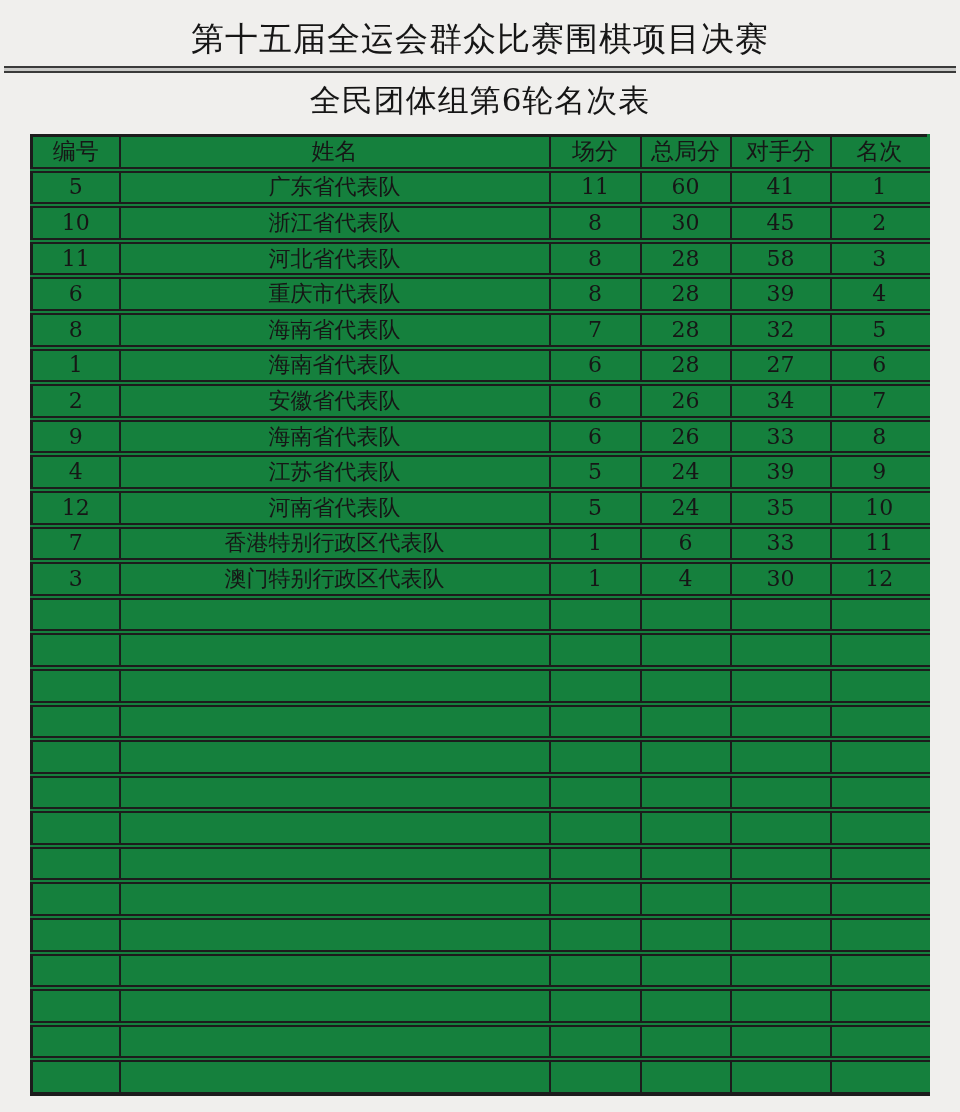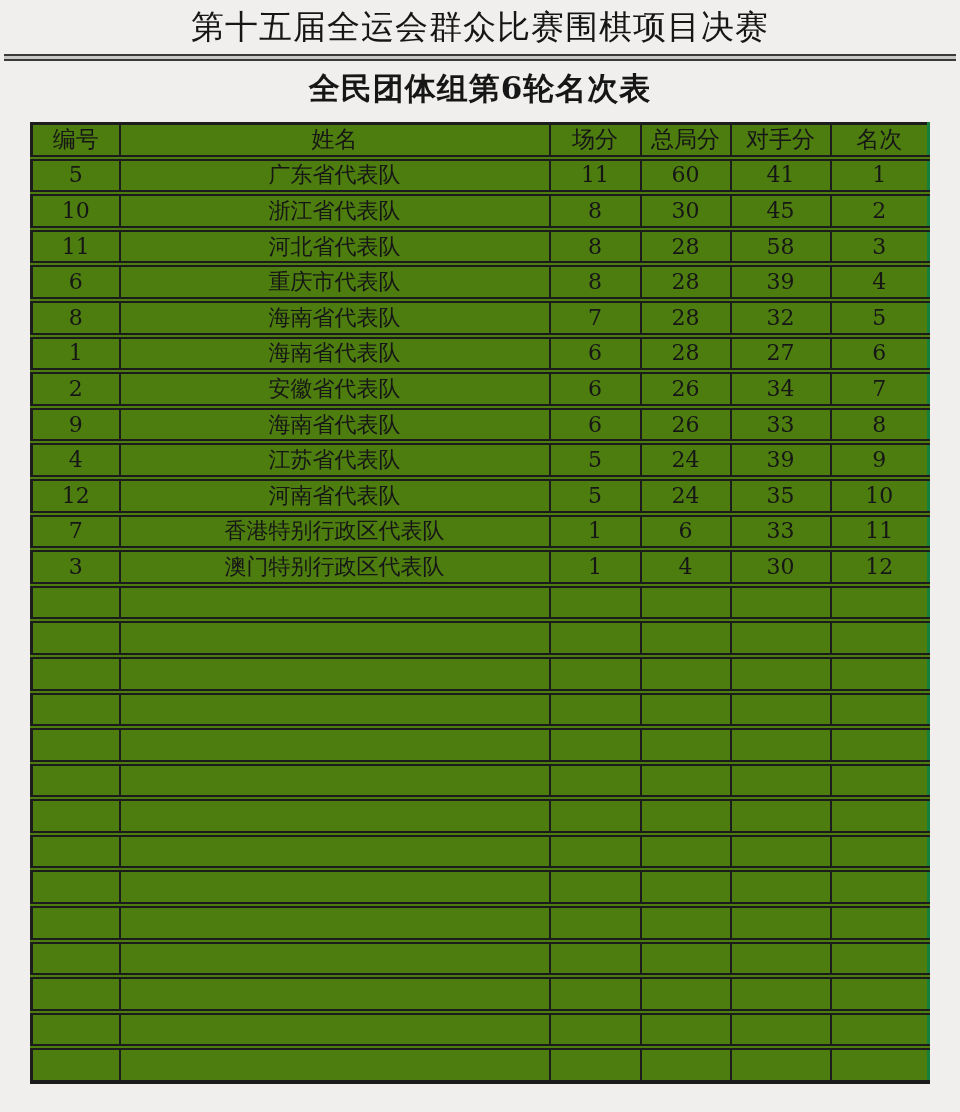--- a/index.html
+++ b/index.html
@@ -9,51 +9,51 @@
     height: 1112px;
     background: #f0efed;
     font-family: "DejaVu Serif", "Liberation Serif", serif;
     color: #161616;
     overflow: hidden;
   }
   .page {
     width: 960px;
     height: 1112px;
     box-sizing: border-box;
-    padding-top: 8px;
+    padding-top: 20px;
   }
   .title {
     margin: 0;
     text-align: center;
     font-size: 33px;
     font-weight: normal;
     letter-spacing: 1px;
     line-height: 38px;
   }
   .double-rule {
     height: 3px;
     background: #c9c9c7;
     border-top: 2px solid #3a3a3a;
     border-bottom: 2px solid #3a3a3a;
     margin: 8px 4px 0 4px;
   }
   .subtitle {
     margin: 9px 0 0 0;
     text-align: center;
     font-size: 31px;
-    font-weight: bold;
+    font-weight: normal;
     letter-spacing: 1px;
     line-height: 36px;
   }
   table.standings {
     border-collapse: collapse;
     table-layout: fixed;
     width: 897px;
     margin: 16px auto 0 auto;
-    background: #4d7c0f;
+    background: #15803d;
   }
   th, td {
     border-left: 2px solid #1c1c1c;
     border-right: 2px solid #1c1c1c;
     border-top: 6px double #1c1c1c;
     border-bottom: 6px double #1c1c1c;
     height: 29.6px;
     padding: 0;
     text-align: center;
     vertical-align: middle;

